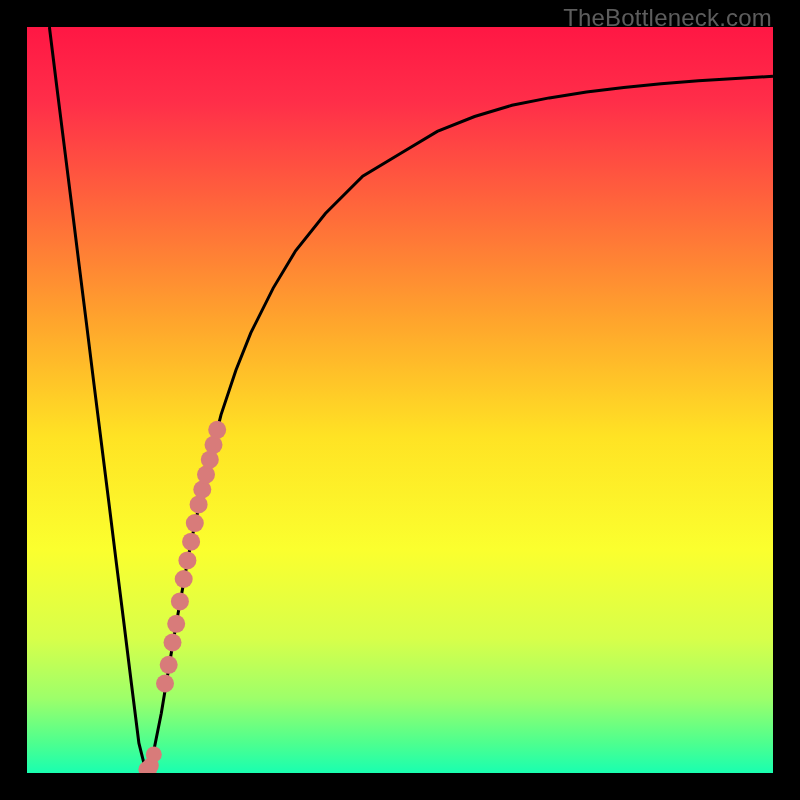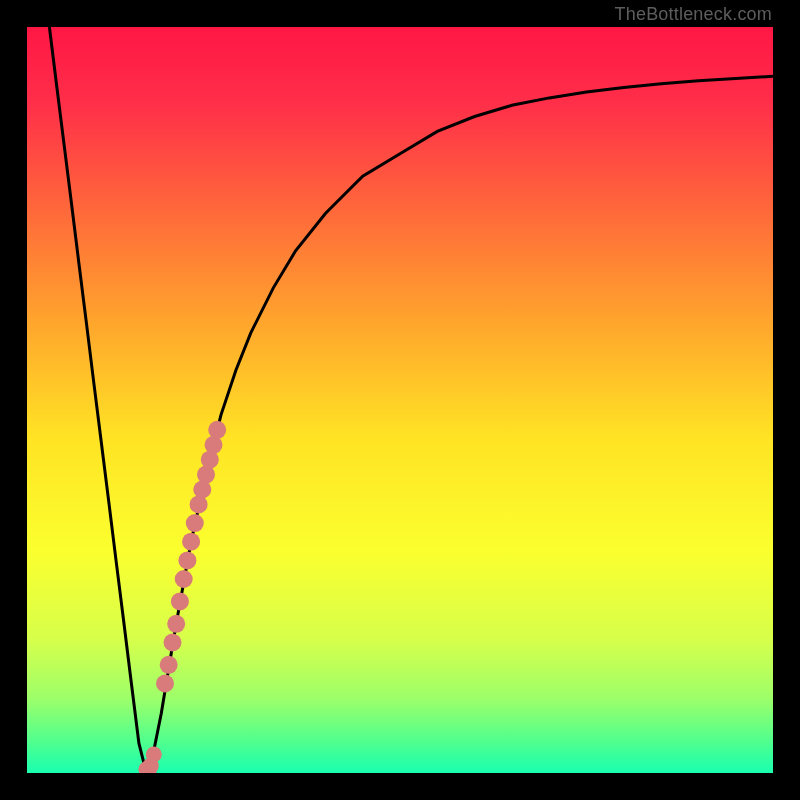--- a/index.html
+++ b/index.html
@@ -24,21 +24,21 @@
     left: 0;
     top: 0;
     width: 746px;
     height: 746px;
   }
   .watermark {
     position: absolute;
     top: 4px;
     right: 28px;
     color: #5d5d5d;
-    font-size: 18px;
+    font-size: 24px;
     font-weight: 400;
     letter-spacing: 0.2px;
     user-select: none;
   }
 </style>
 </head>
 <body>
 
 <div class="frame">
   <svg class="plot" viewBox="0 0 746 746" preserveAspectRatio="none">

